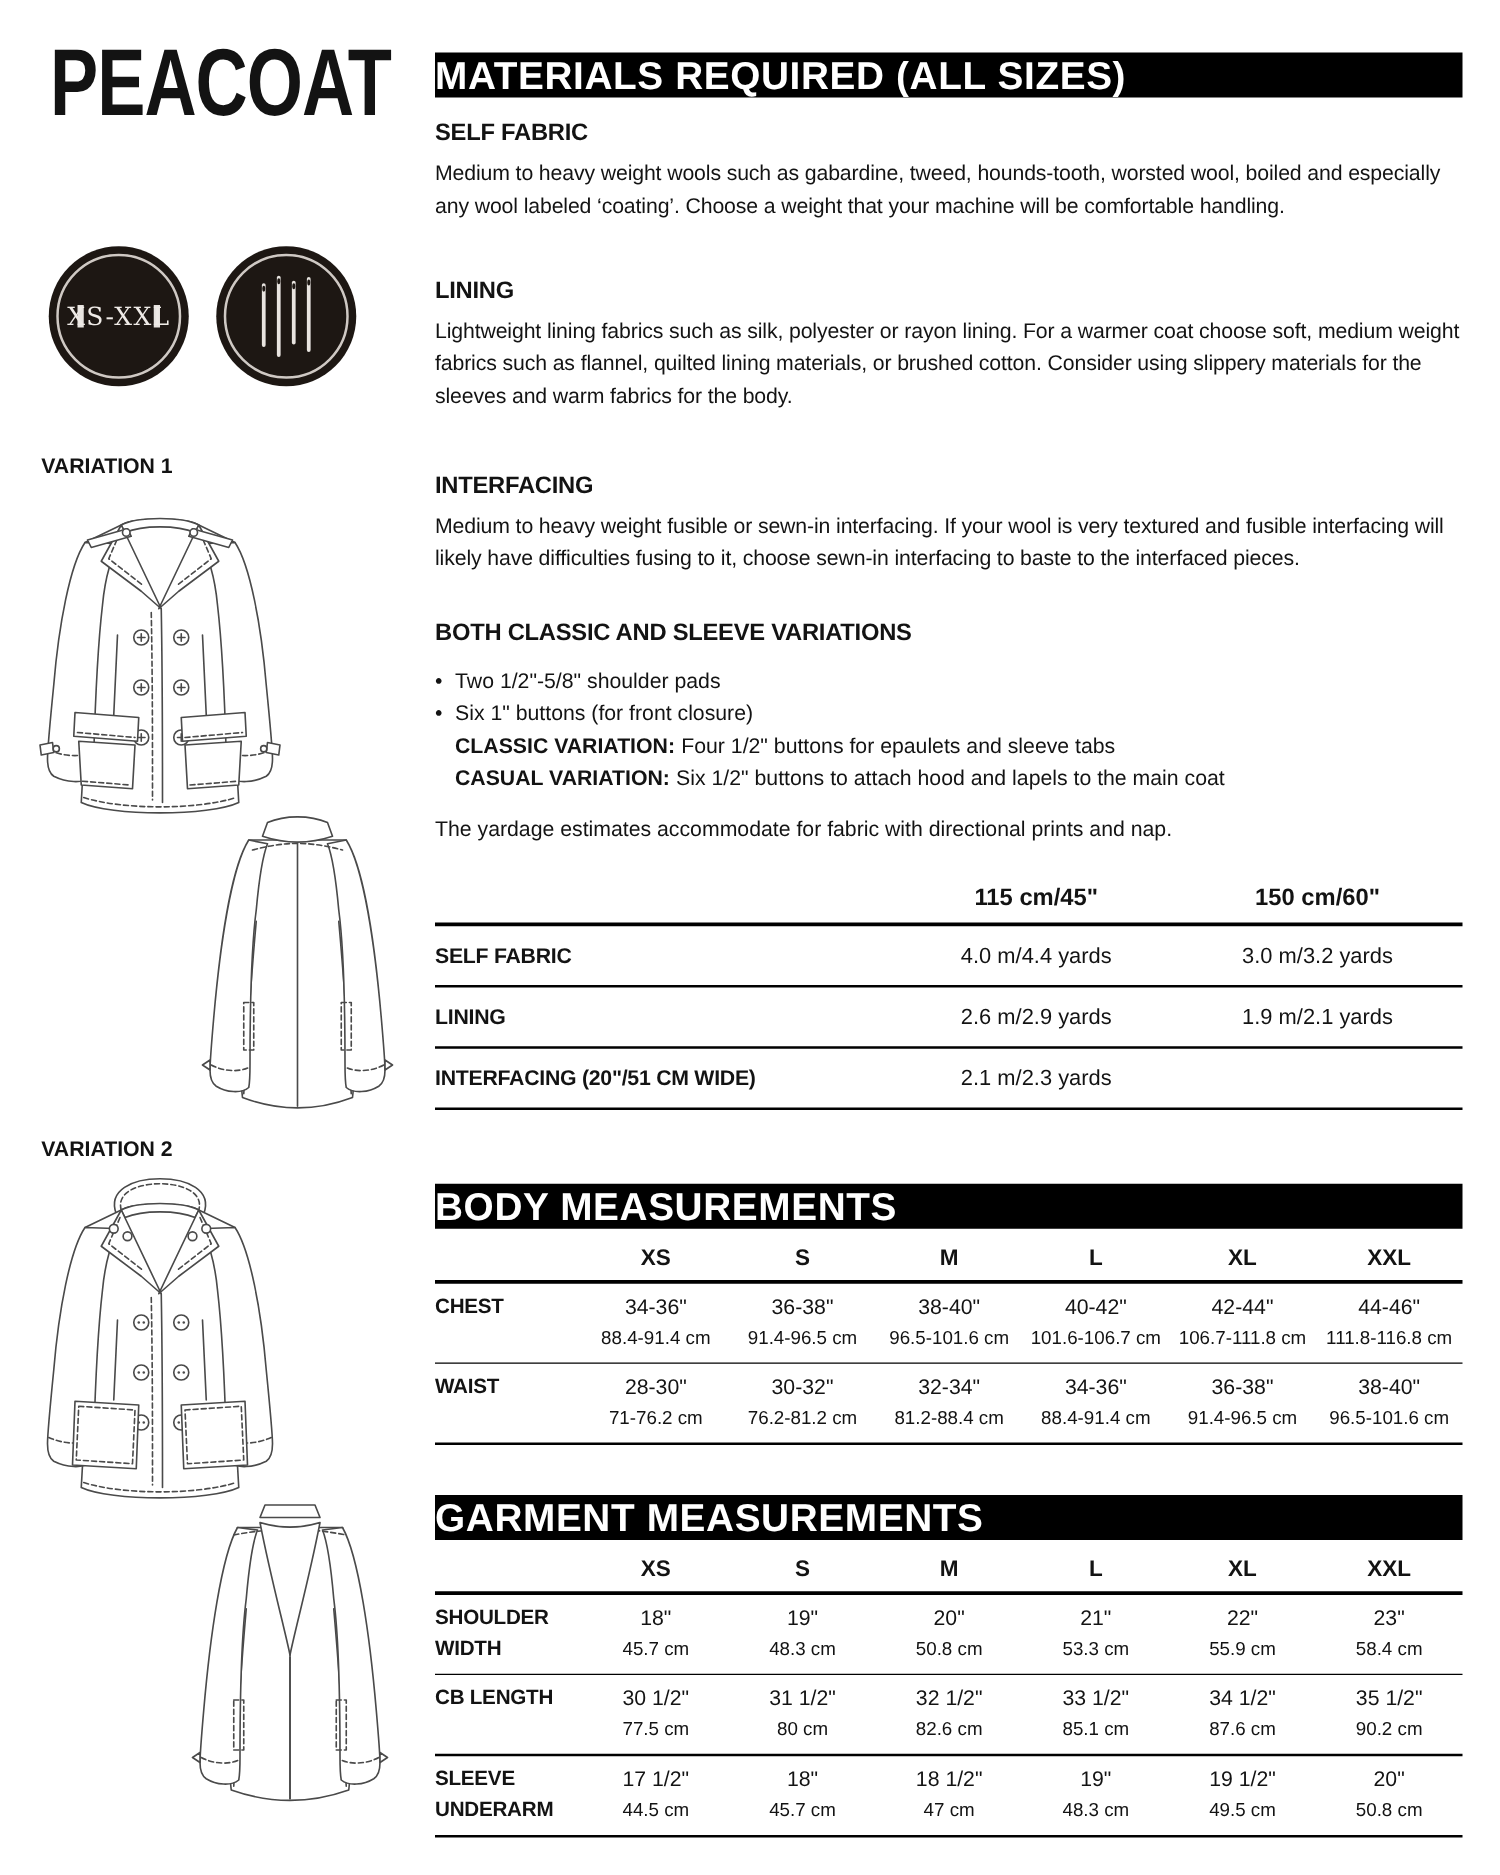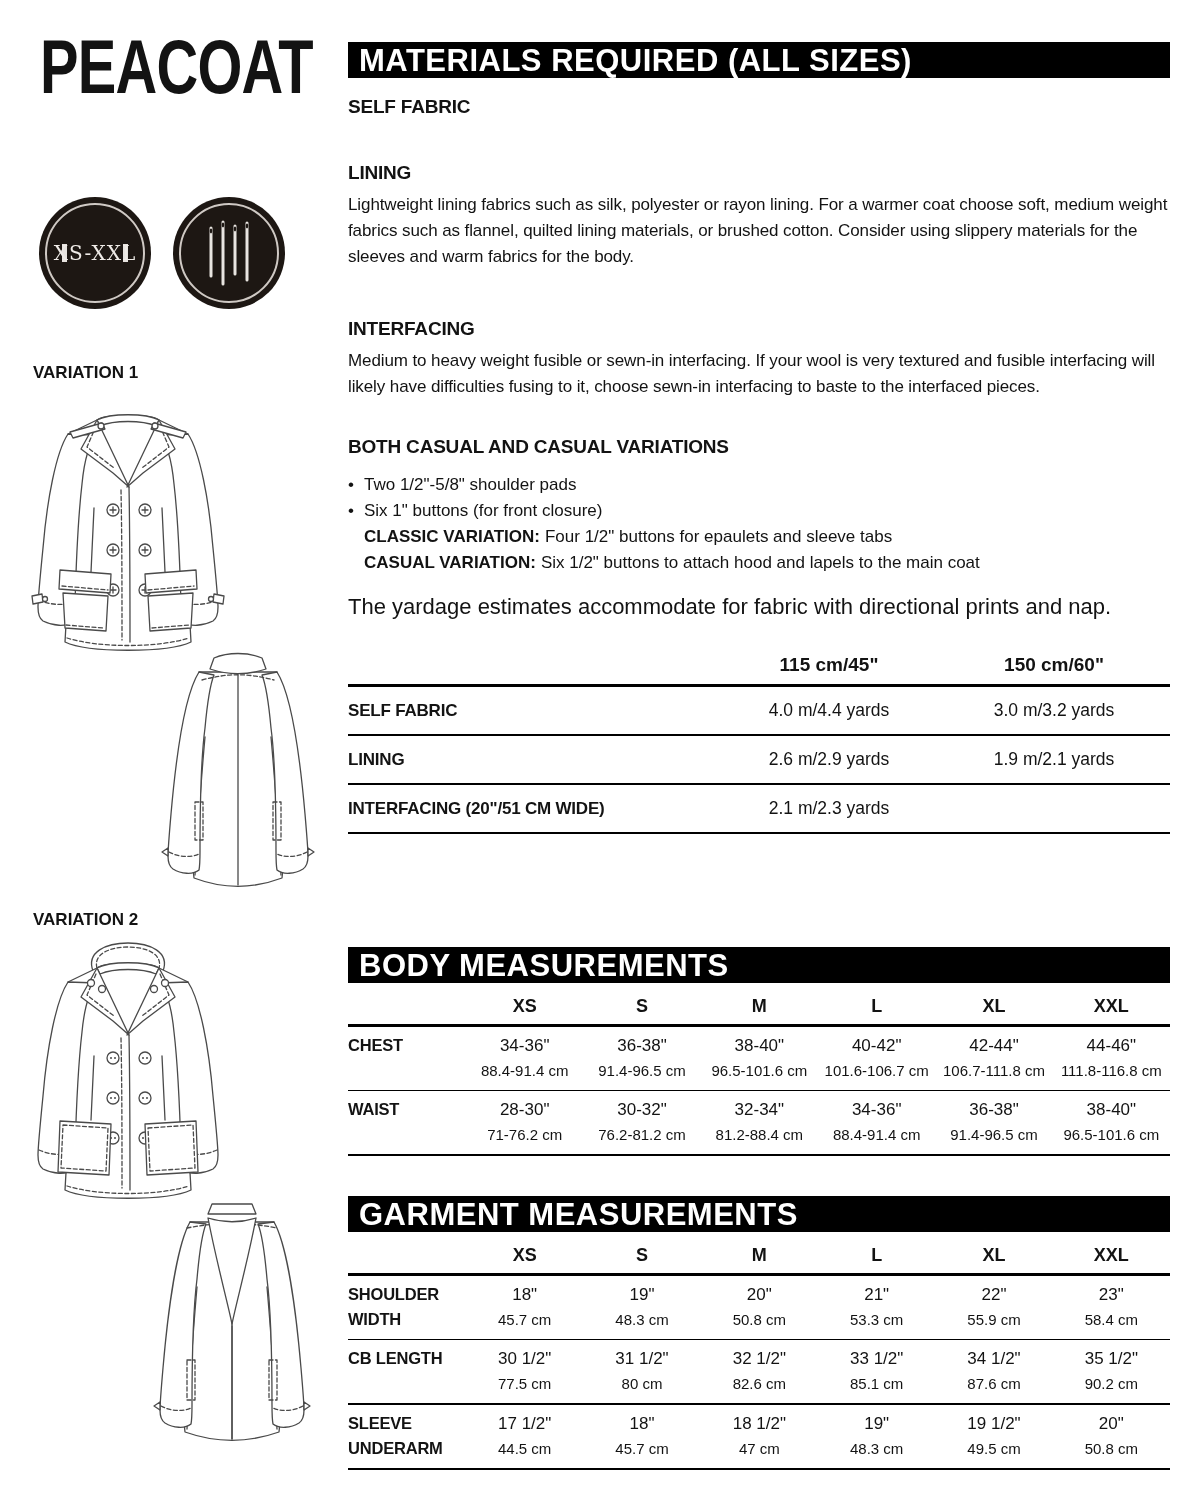--- a/index.html
+++ b/index.html
@@ -17,29 +17,29 @@
   .badge{width:114px;height:114px;}
   .variation-label{font-weight:700;font-size:17px;letter-spacing:0;}
   .coat svg{display:block;}
   .art{stroke:#4a4a4a;fill:none;stroke-width:1.3;stroke-linejoin:round;stroke-linecap:round;}
   .artfill{stroke:#4a4a4a;fill:#ffffff;stroke-width:1.3;stroke-linejoin:round;}
   .dash{stroke-dasharray:4 2.5;}
 
   
   .col{left:348px;width:822px;}
   .bar{background:#000;color:#fff;font-weight:700;font-size:31px;height:36px;
-       line-height:37px;padding-left:11px;letter-spacing:.5px;white-space:nowrap;}
+       line-height:37px;letter-spacing:.5px;white-space:nowrap;}
   .h{font-weight:700;font-size:19px;letter-spacing:-.2px;}
   .h.mt1{margin-top:18px;}
   .p{font-size:17px;line-height:26px;margin-top:8px;letter-spacing:-.1px;}
   .bullets{margin-top:14px;font-size:17px;line-height:26px;}
   .bullet-line .dot{display:inline-block;width:16px;}
   .var-line{padding-left:16px;}
   .var-line .bold{font-weight:700;margin-right:5px;}
-  .note{font-size:22px;margin-top:18px;}
+  .note{font-size:17px;margin-top:18px;}
 
   
   .yard{margin-top:16px;}
   .yard .yhead{display:grid;grid-template-columns:1fr 218px 232px;
        padding-top:18px;padding-bottom:8px;border-bottom:3.5px solid #000;}
   .yard .yhead div{font-weight:700;font-size:19px;text-align:center;}
   .yard .yrow{display:grid;grid-template-columns:1fr 218px 232px;align-items:center;
        height:47px;border-bottom:2px solid #000;}
   .yard .ylabel{font-weight:700;font-size:17px;letter-spacing:-.2px;}
   .yard .yval{font-size:17.5px;text-align:center;}
@@ -224,28 +224,29 @@
     <rect class="art dash" x="137" y="168" width="8" height="40"></rect>
     <path class="art dash" d="M29,214 C38,219 51,220 59,216 M171,214 C162,219 149,220 141,216"></path>
     <path class="artfill" d="M28,210 L22,214 L28,218 Z M172,210 L178,214 L172,218 Z"></path>
   </svg>
 </div>
 
 <div class="abs col" style="top:42px;">
   <div class="bar">MATERIALS REQUIRED (ALL SIZES)</div>
 
   <div class="h mt1">SELF FABRIC</div>
+  <div class="p">Medium to heavy weight wools such as gabardine, tweed, hounds-tooth, worsted wool, boiled and especially any wool labeled ‘coating’. Choose a weight that your machine will be comfortable handling.</div>
 
   <div class="h" style="margin-top:44px;">LINING</div>
   <div class="p">Lightweight lining fabrics such as silk, polyester or rayon lining. For a warmer coat choose soft, medium weight fabrics such as flannel, quilted lining materials, or brushed cotton. Consider using slippery materials for the sleeves and warm fabrics for the body.</div>
 
   <div class="h" style="margin-top:48px;">INTERFACING</div>
   <div class="p">Medium to heavy weight fusible or sewn-in interfacing. If your wool is very textured and fusible interfacing will likely have difficulties fusing to it, choose sewn-in interfacing to baste to the interfaced pieces.</div>
 
-  <div class="h" style="margin-top:36px;">BOTH CASUAL AND CASUAL VARIATIONS</div>
+  <div class="h" style="margin-top:36px;">BOTH CLASSIC AND SLEEVE VARIATIONS</div>
   <div class="bullets">
     <div class="bullet-line"><span class="dot">•</span><span>Two 1/2"-5/8" shoulder pads</span></div>
     <div class="bullet-line"><span class="dot">•</span><span>Six 1" buttons (for front closure)</span></div>
     <div class="var-line"><span class="bold">CLASSIC VARIATION:</span><span>Four 1/2" buttons for epaulets and sleeve tabs</span></div>
     <div class="var-line"><span class="bold">CASUAL VARIATION:</span><span>Six 1/2" buttons to attach hood and lapels to the main coat</span></div>
   </div>
 
   <div class="note">The yardage estimates accommodate for fabric with directional prints and nap.</div>
 
   <div class="yard">

